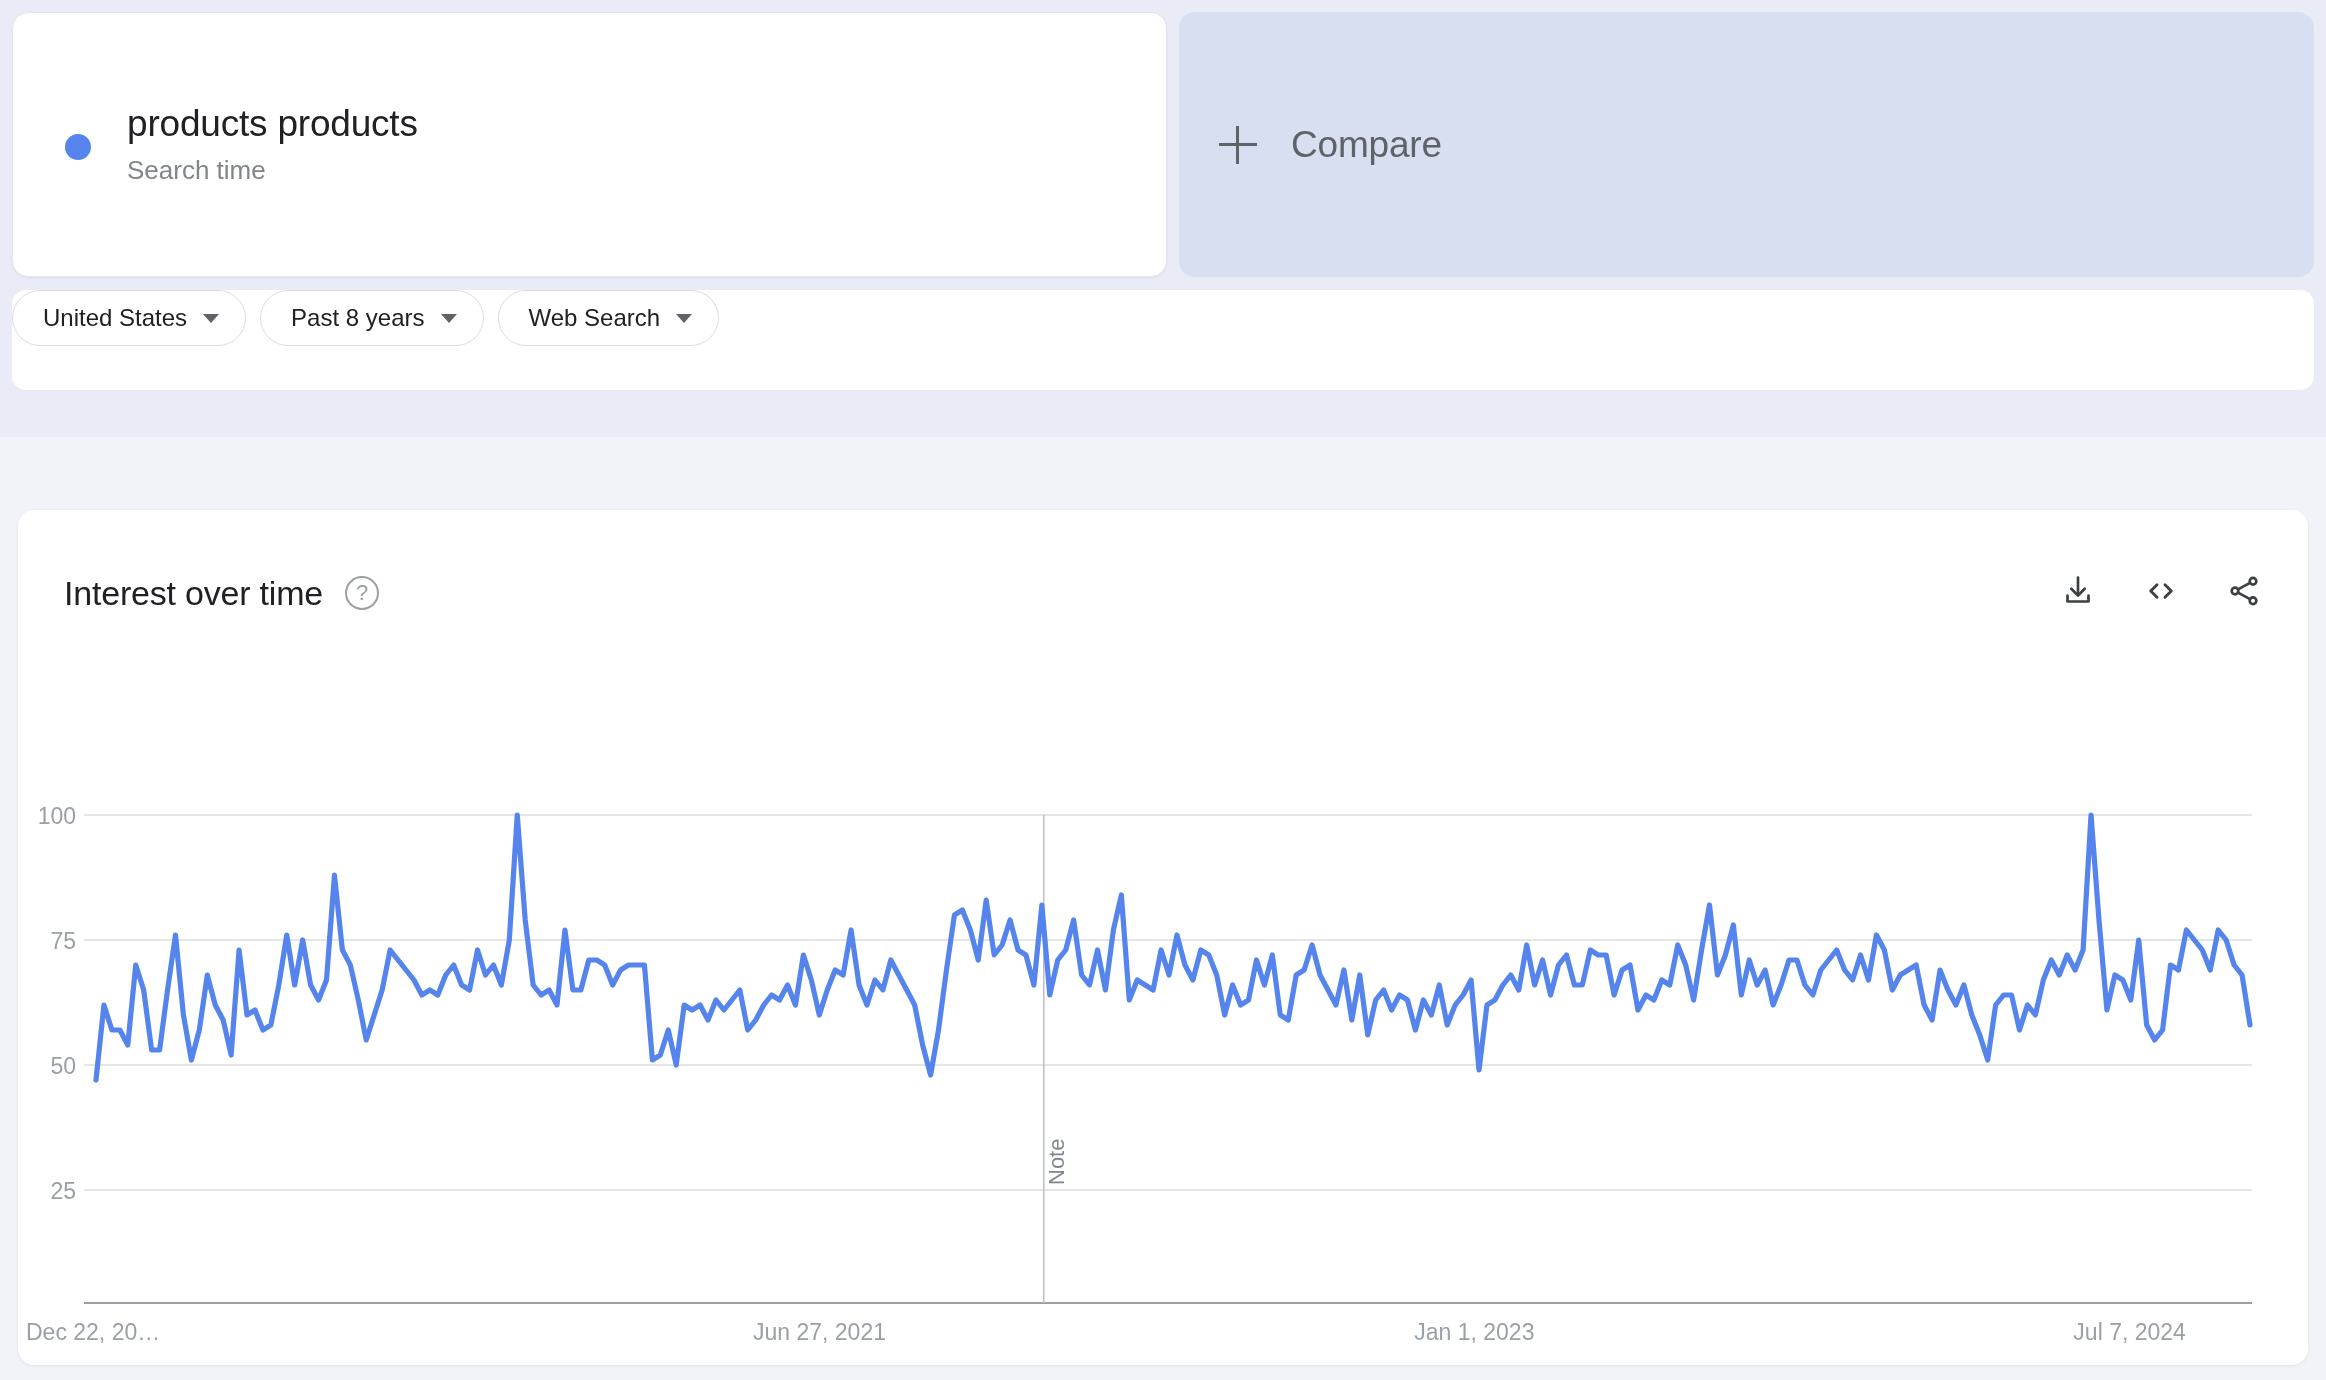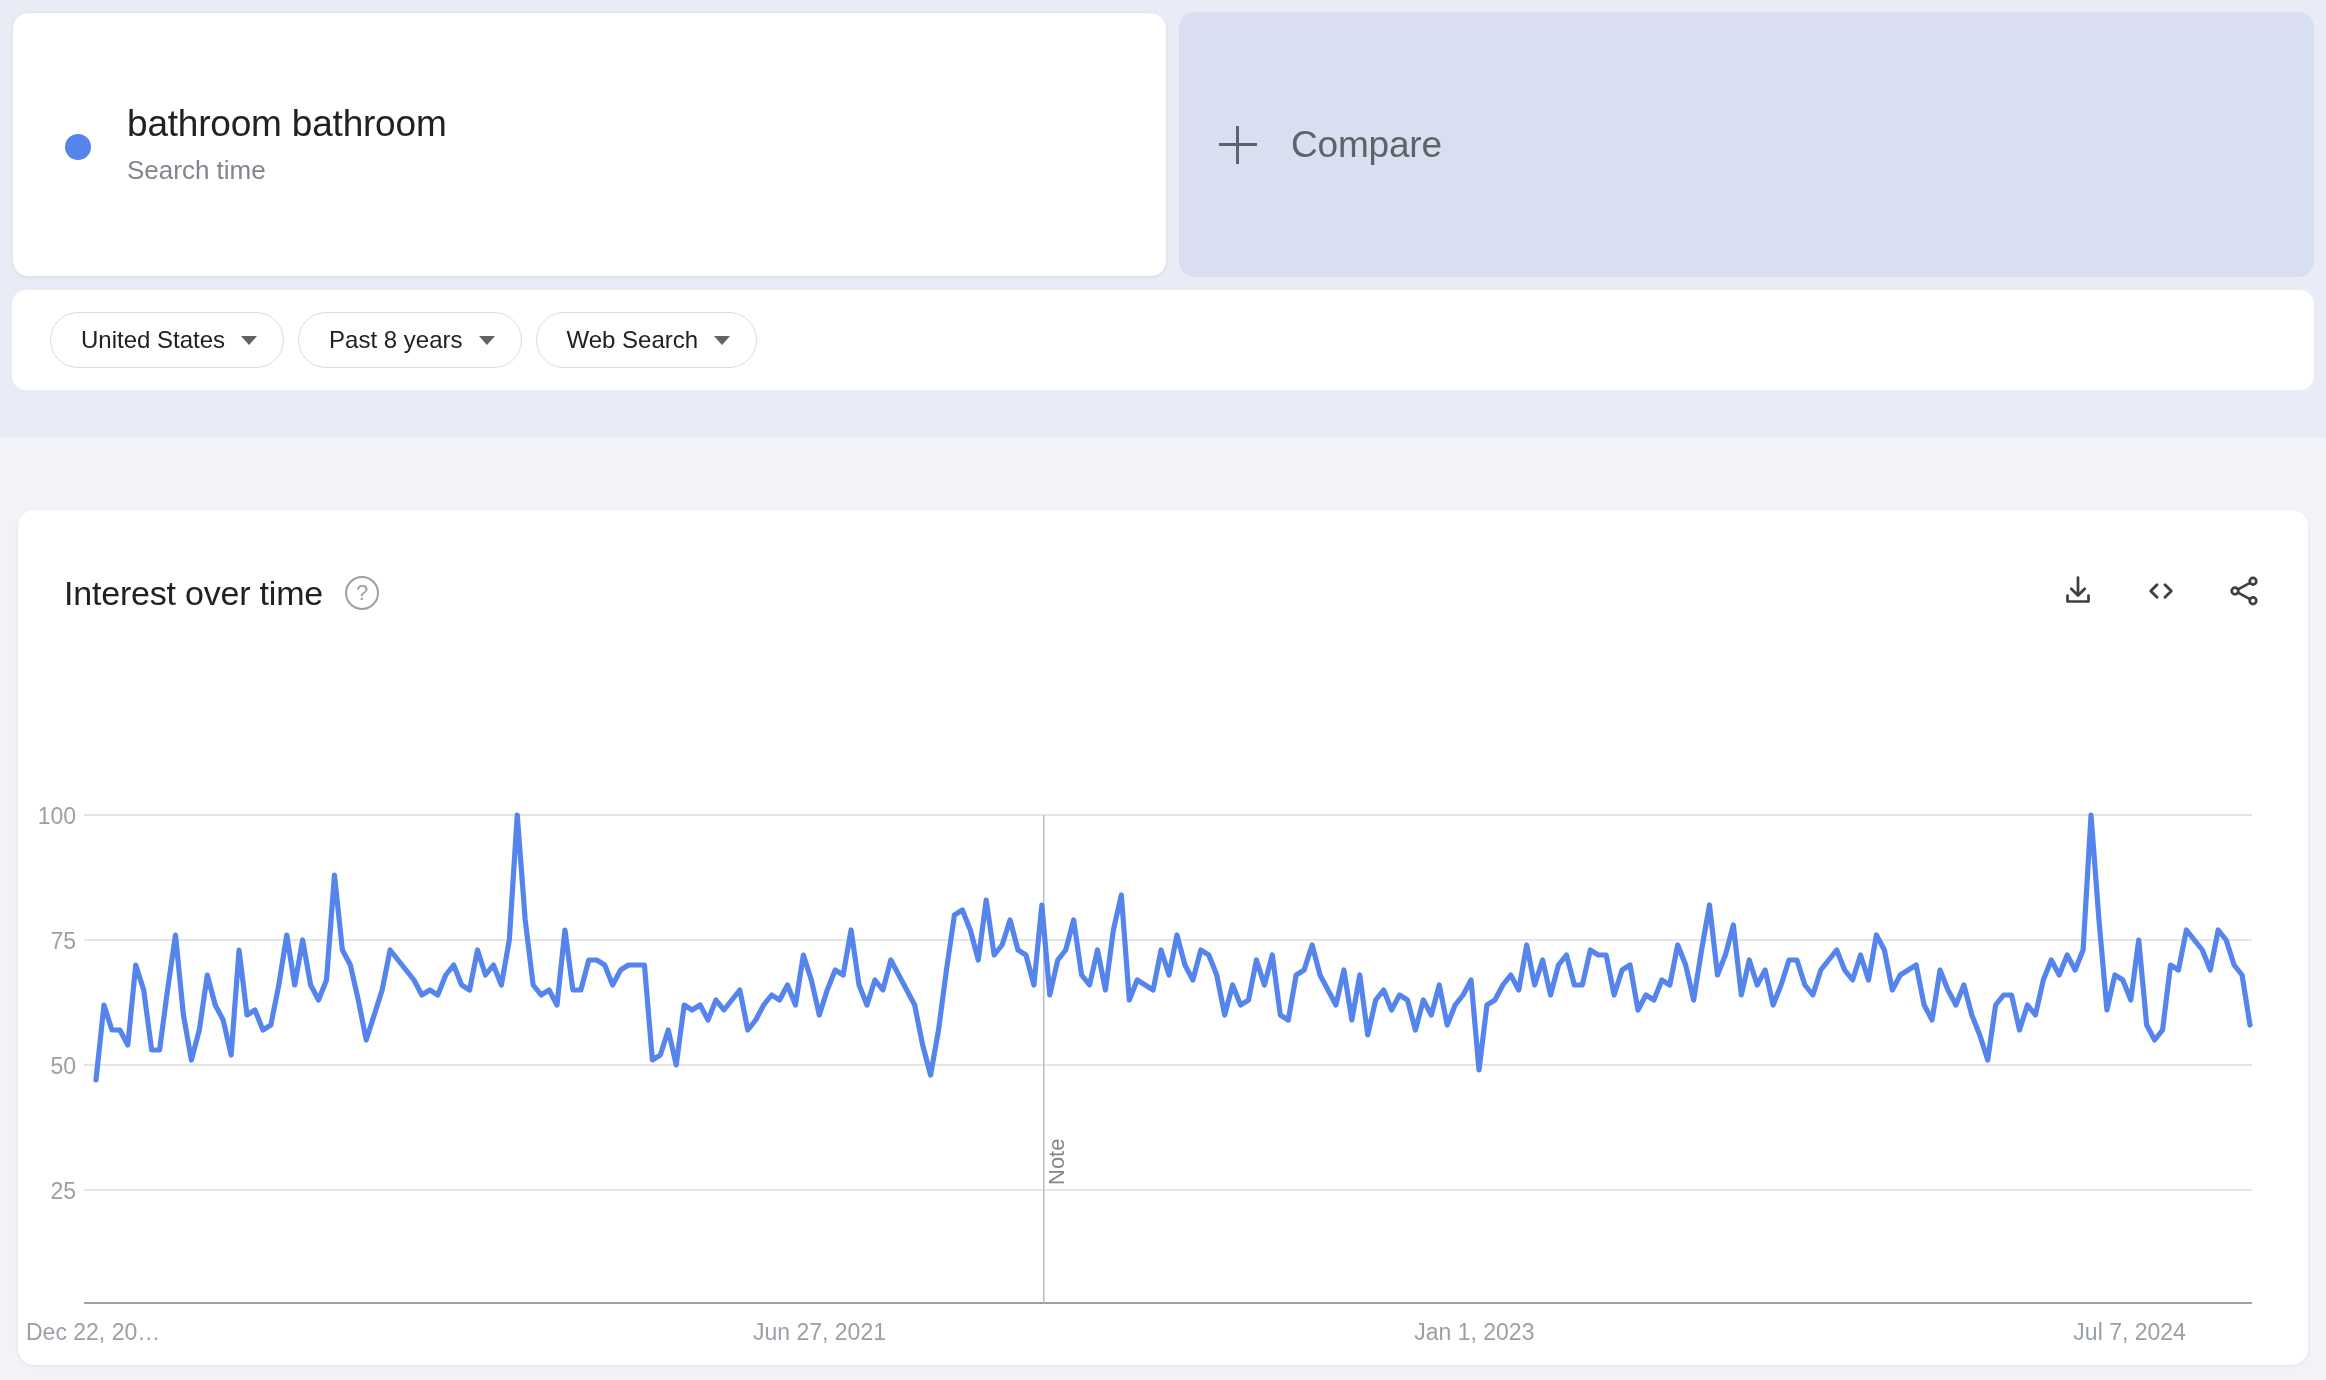--- a/index.html
+++ b/index.html
@@ -66,22 +66,22 @@
   .plus-icon::before { left: 0; top: 17px; width: 38px; height: 3px; }
   .plus-icon::after { top: 0; left: 17px; height: 38px; width: 3px; }
   .compare-label { font-size: 37px; color: #5F6368; letter-spacing: -0.2px; }
 
   
   .filterbar {
     position: absolute; left: 12px; top: 290px;
     width: 2302px; height: 100px;
     background: #ffffff;
     border-radius: 14px;
-    display: flex; align-items: center;
-    padding-left: 38px; gap: 14px;
+    display: flex; 
+    gap: 14px;
   }
   .chip {
     height: 56px; border: 1px solid #DADCE0; border-radius: 28px;
     background: #fff;
     display: inline-flex; align-items: center; gap: 16px;
     padding: 0 26px 0 30px;
     font-size: 24px; color: #202124; white-space: nowrap;
     cursor: pointer;
   }
   .caret {
@@ -123,21 +123,21 @@
 
 <div class="page">
 
   <div class="topband"></div>
   <div class="lowerband"></div>
 
   <div class="queryrow">
     <div class="query-card">
       <div class="dot"></div>
       <div class="query-text">
-        <div class="query-term">bathroom bathroom</div>
+        <div class="query-term">products products</div>
         <div class="query-type">Search time</div>
       </div>
     </div>
     <div class="compare-card">
       <span class="plus-icon"></span>
       <span class="compare-label">Compare</span>
     </div>
   </div>
 
   <div class="filterbar">

